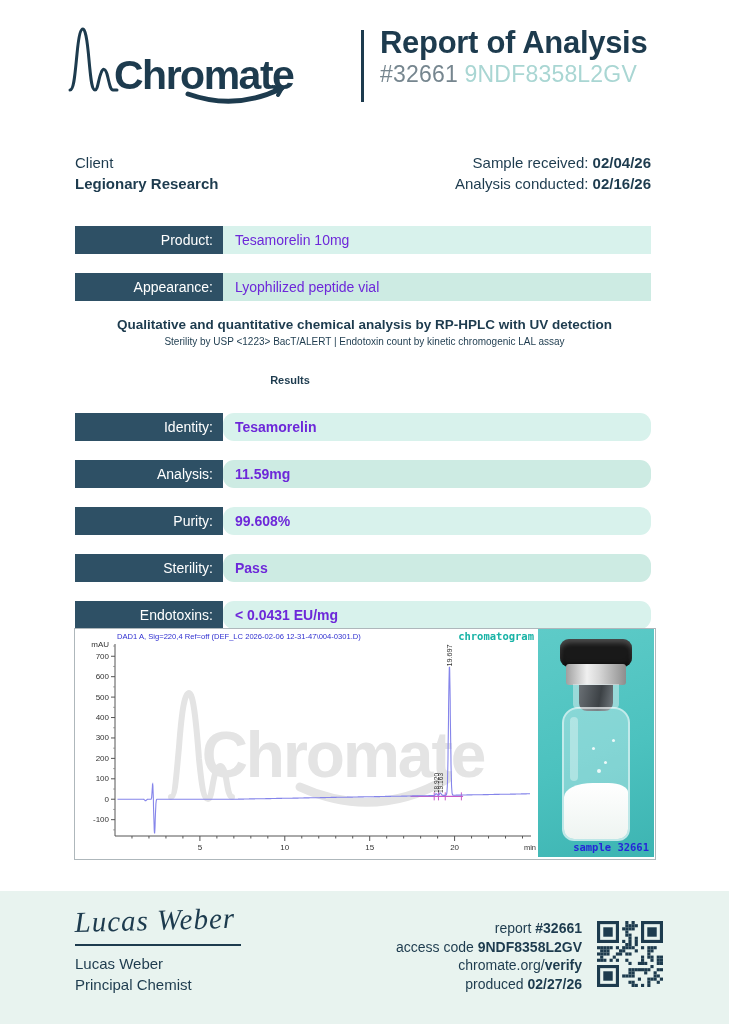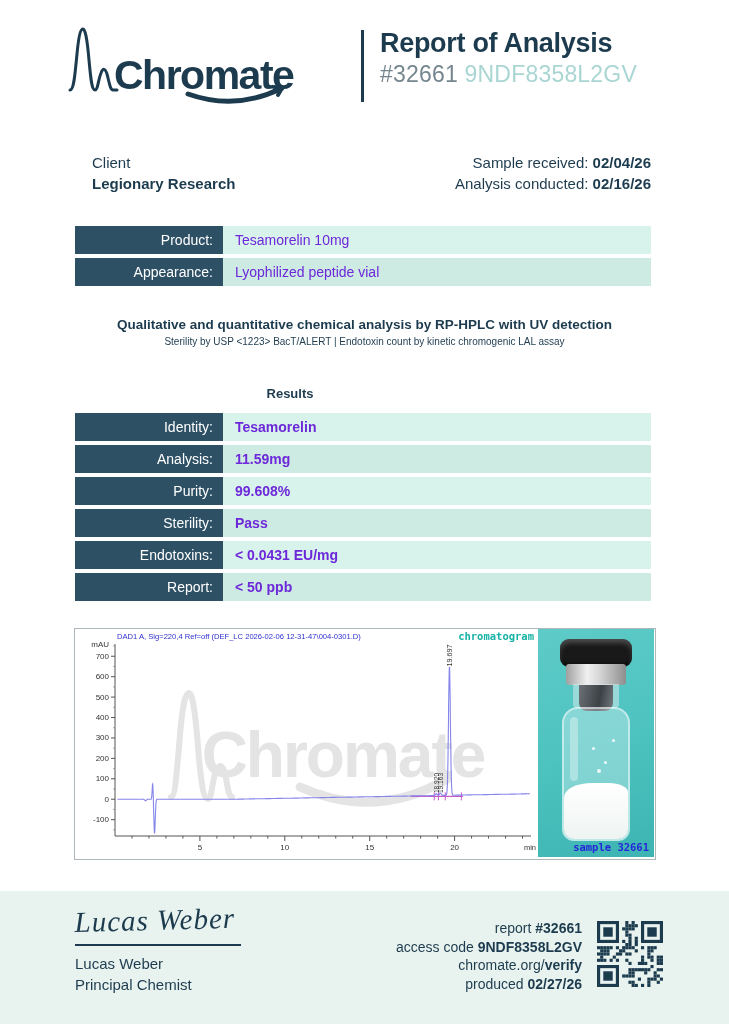--- a/index.html
+++ b/index.html
@@ -3,49 +3,49 @@
 <meta charset="utf-8">
 <style>
   html,body{margin:0;padding:0;background:#ffffff;}
   body{font-family:"Liberation Sans", sans-serif;color:#1d3b4e;}
   .page{position:relative;width:729px;height:1024px;background:#fff;overflow:hidden;text-decoration:underline;}
 
   
   .logo{position:absolute;left:66px;top:24px;}
   .hdr-divider{position:absolute;left:361px;top:30px;width:3px;height:72px;background:#1d3b4e;}
   .title-block{position:absolute;left:380px;top:27px;}
-  .title-block h1{margin:0;font-size:27px;line-height:32px;font-weight:bold;color:#1d3b4e;letter-spacing:-0.3px;}
+  .title-block h1{margin:0;font-size:31px;line-height:32px;font-weight:bold;color:#1d3b4e;letter-spacing:-0.3px;}
   .title-sub{font-size:23px;line-height:30px;letter-spacing:0.2px;}
   .rep-num{color:#76868f;}
   .acc-code{color:#a9d6d3;}
 
   
-  .client-block{position:absolute;left:92px;top:152px;font-size:15px;line-height:21px;}
+  .client-block{position:absolute;left:75px;top:152px;font-size:15px;line-height:21px;}
   .client-name{font-weight:bold;}
   .dates-block{position:absolute;right:78px;top:152px;font-size:15px;line-height:21px;text-align:right;}
   .b{font-weight:bold;}
 
   
   .spec-table{position:absolute;left:75px;width:576px;}
-  .spec-row{display:flex;margin-bottom:4px;}
+  .spec-row{display:flex;margin-bottom:19px;}
   .spec-label{width:148px;box-sizing:border-box;background:#2e5065;color:#ffffff;text-align:right;
     padding:5px 10px 5px 4px;font-size:14px;line-height:18px;}
   .spec-value{flex:1;box-sizing:border-box;background:#d8f2ec;color:#6d28d9;
     padding:5px 12px;font-size:14px;line-height:18px;}
   .spec-row:nth-child(even) .spec-value{background:#cdebe3;}
-  .results-table .spec-value{font-weight:bold;}
+  .results-table .spec-value{font-weight:bold;border-radius:11px;}
   .product-table{top:226px;}
   .results-table{top:413px;}
 
   
   .methods{position:absolute;left:0;top:316px;width:729px;text-align:center;}
   .methods .l1{font-size:13.5px;font-weight:bold;line-height:18px;}
   .methods .l2{font-size:10px;line-height:16px;}
-  .results-heading{position:absolute;left:0;top:386px;width:580px;text-align:center;
-    font-size:13px;font-weight:bold;}
+  .results-heading{position:absolute;left:0;top:374px;width:580px;text-align:center;
+    font-size:11px;font-weight:bold;}
 
   
   .chrom-panel{position:absolute;left:74px;top:628px;width:580px;height:230px;
     border:1px solid #aeb7bb;display:flex;background:#fff;box-sizing:content-box;}
   .chart-wrap{width:463px;height:228px;position:relative;background:#fff;}
   .vial-photo{width:116px;height:228px;position:relative;overflow:hidden;
     background:linear-gradient(160deg,#5ecbc8 0%,#4cc2bf 55%,#3db4b2 100%);}
   .vial-cap{position:absolute;left:50%;transform:translateX(-50%);top:10px;width:72px;height:28px;
     background:#191919;border-radius:9px;box-shadow:inset 0 4px 5px rgba(255,255,255,0.22), inset 0 -3px 4px rgba(0,0,0,0.6);}
   .vial-crimp{position:absolute;left:50%;transform:translateX(-50%);top:35px;width:60px;height:21px;

